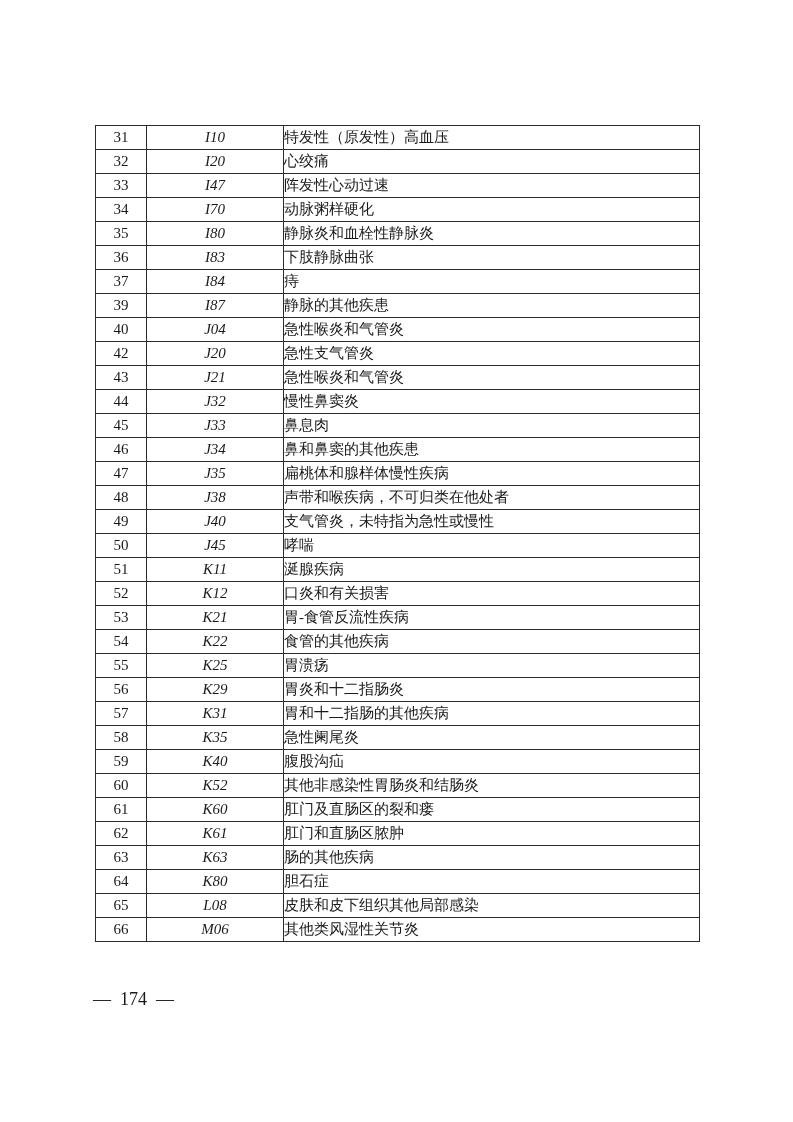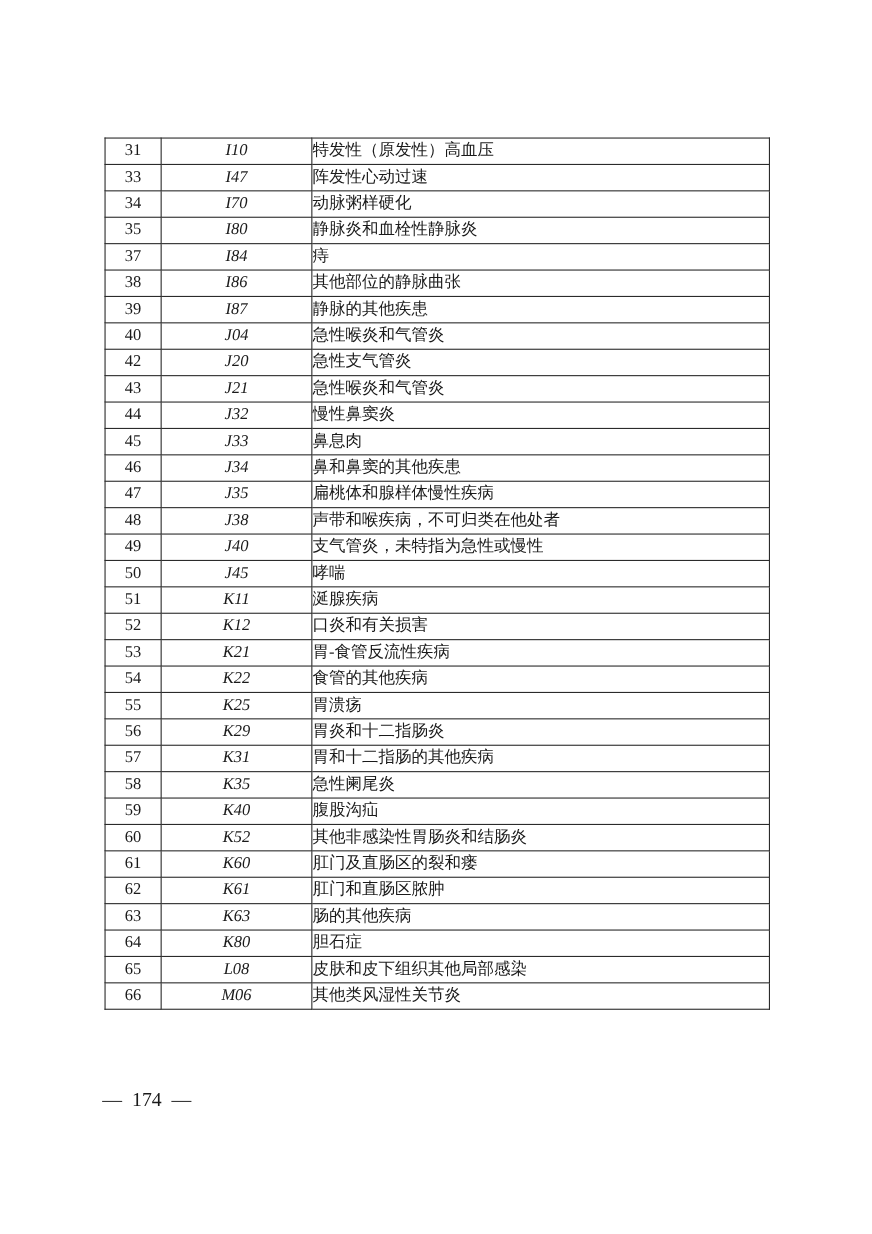--- a/index.html
+++ b/index.html
@@ -61,43 +61,48 @@
 <div class="page">
 
   <table class="icd-table">
     <tbody>
         <tr>
     <td class="c-no">31</td>
     <td class="c-code">I10</td>
     <td class="c-name">特发性（原发性）高血压</td>
   </tr>
         <tr>
+    <td class="c-no">32</td>
+    <td class="c-code">I20</td>
+    <td class="c-name">心绞痛</td>
+  </tr>
+        <tr>
     <td class="c-no">33</td>
     <td class="c-code">I47</td>
     <td class="c-name">阵发性心动过速</td>
   </tr>
         <tr>
     <td class="c-no">34</td>
     <td class="c-code">I70</td>
     <td class="c-name">动脉粥样硬化</td>
   </tr>
         <tr>
     <td class="c-no">35</td>
     <td class="c-code">I80</td>
     <td class="c-name">静脉炎和血栓性静脉炎</td>
   </tr>
         <tr>
+    <td class="c-no">36</td>
+    <td class="c-code">I83</td>
+    <td class="c-name">下肢静脉曲张</td>
+  </tr>
+        <tr>
     <td class="c-no">37</td>
     <td class="c-code">I84</td>
     <td class="c-name">痔</td>
-  </tr>
-        <tr>
-    <td class="c-no">38</td>
-    <td class="c-code">I86</td>
-    <td class="c-name">其他部位的静脉曲张</td>
   </tr>
         <tr>
     <td class="c-no">39</td>
     <td class="c-code">I87</td>
     <td class="c-name">静脉的其他疾患</td>
   </tr>
         <tr>
     <td class="c-no">40</td>
     <td class="c-code">J04</td>
     <td class="c-name">急性喉炎和气管炎</td>

